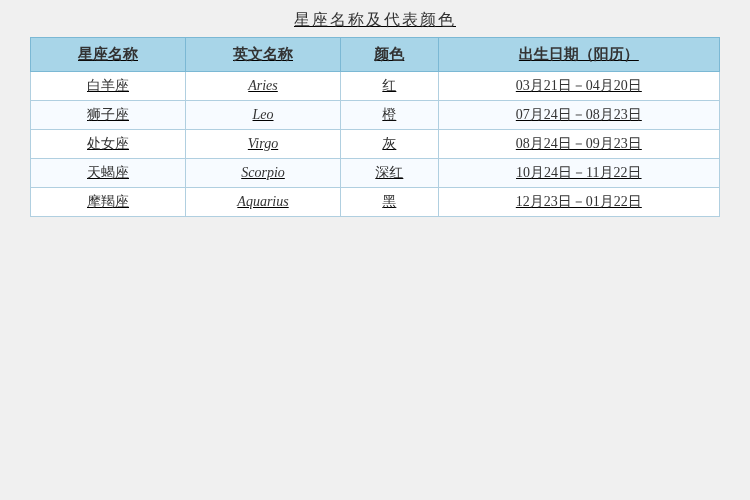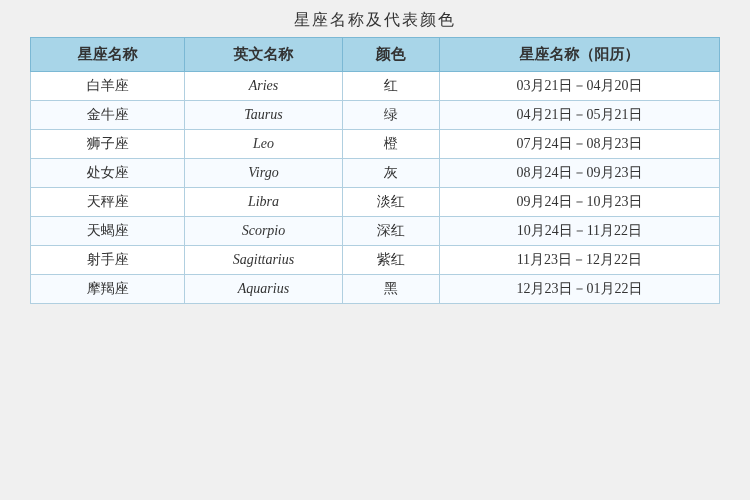--- a/index.html
+++ b/index.html
@@ -15,20 +15,21 @@
       font-family: "SimSun", "宋体", serif;
       display: flex;
       justify-content: center;
       align-items: flex-start;
       padding: 10px 30px;
       overflow: hidden;
     }
 
     .table-container {
       width: 100%;
+      text-decoration: underline;
     }
 
     .page-title {
       text-align: center;
       font-size: 16px;
       color: #333;
       margin-bottom: 6px;
       letter-spacing: 2px;
     }
 
@@ -80,65 +81,47 @@
 <body>
 
 <div class="table-container">
   <div class="page-title">星座名称及代表颜色</div>
   <table>
     <thead>
       <tr>
         <th>星座名称</th>
         <th>英文名称</th>
         <th>颜色</th>
-        <th>星座名称（阳历）</th>
+        <th>出生日期（阳历）</th>
       </tr>
     </thead>
     <tbody id="table-body">
     <tr>
           <td>白羊座</td>
           <td>Aries</td>
           <td>红</td>
           <td>03月21日－04月20日</td>
-        </tr>
-        <tr>
-          <td>金牛座</td>
-          <td>Taurus</td>
-          <td>绿</td>
-          <td>04月21日－05月21日</td>
         </tr>
         <tr>
           <td>狮子座</td>
           <td>Leo</td>
           <td>橙</td>
           <td>07月24日－08月23日</td>
         </tr>
         <tr>
           <td>处女座</td>
           <td>Virgo</td>
           <td>灰</td>
           <td>08月24日－09月23日</td>
         </tr>
         <tr>
-          <td>天秤座</td>
-          <td>Libra</td>
-          <td>淡红</td>
-          <td>09月24日－10月23日</td>
-        </tr>
-        <tr>
           <td>天蝎座</td>
           <td>Scorpio</td>
           <td>深红</td>
           <td>10月24日－11月22日</td>
-        </tr>
-        <tr>
-          <td>射手座</td>
-          <td>Sagittarius</td>
-          <td>紫红</td>
-          <td>11月23日－12月22日</td>
         </tr>
         <tr>
           <td>摩羯座</td>
           <td>Aquarius</td>
           <td>黑</td>
           <td>12月23日－01月22日</td>
         </tr>
       </tbody>
   </table>
 </div>

